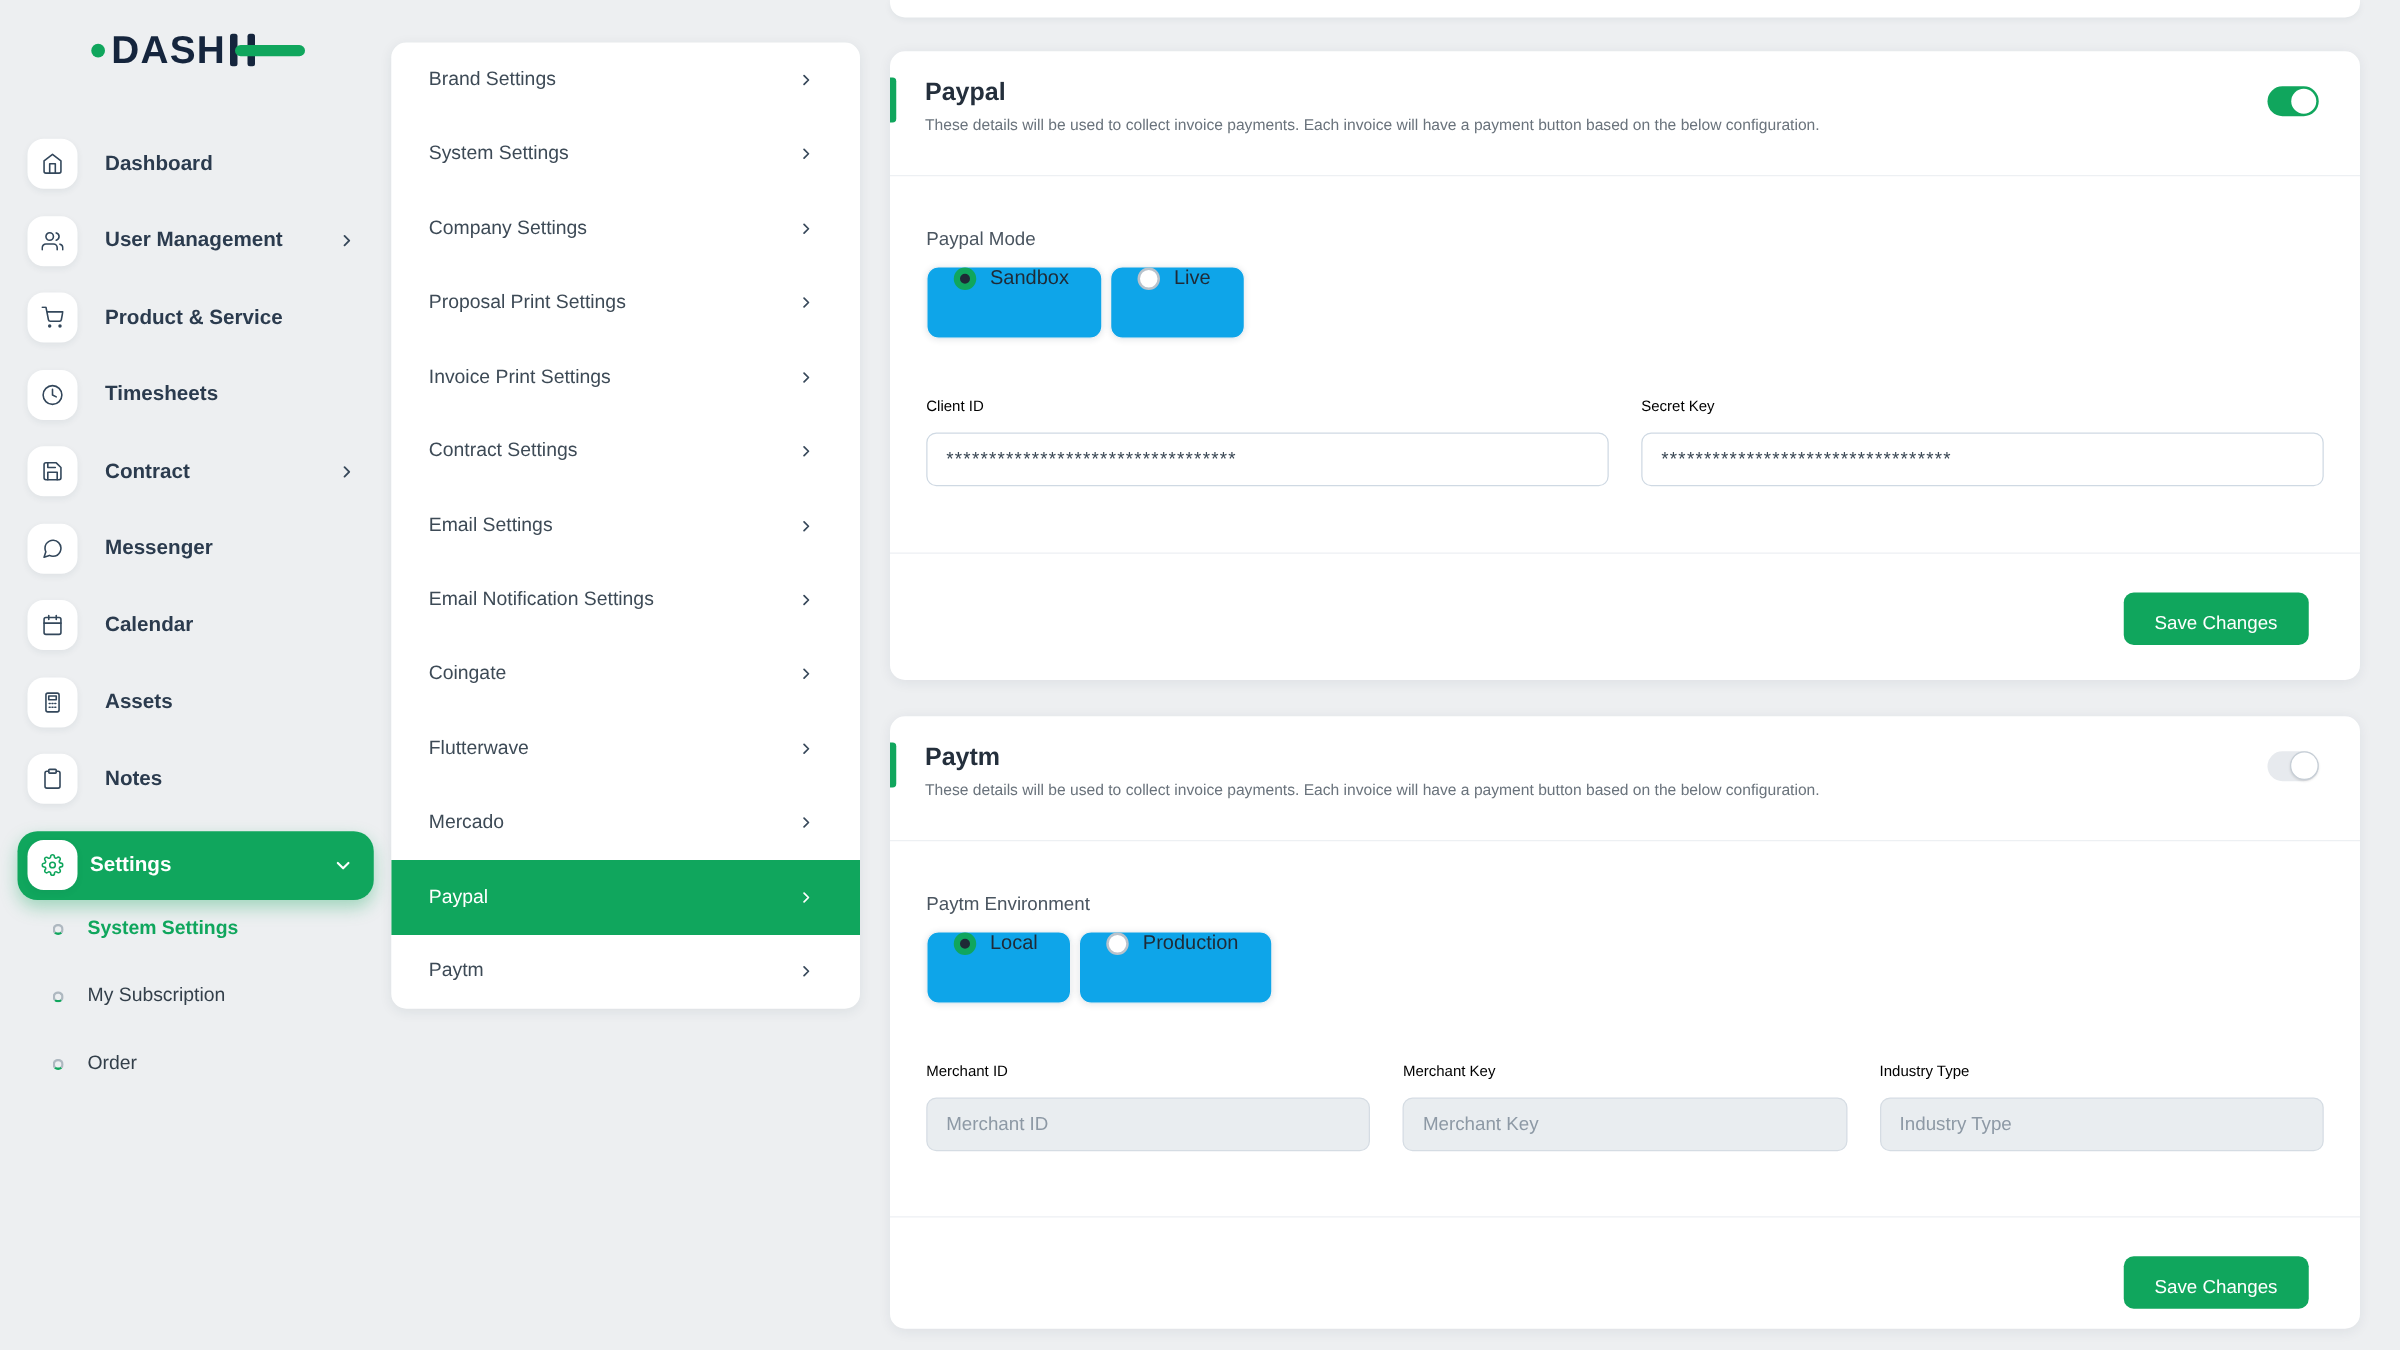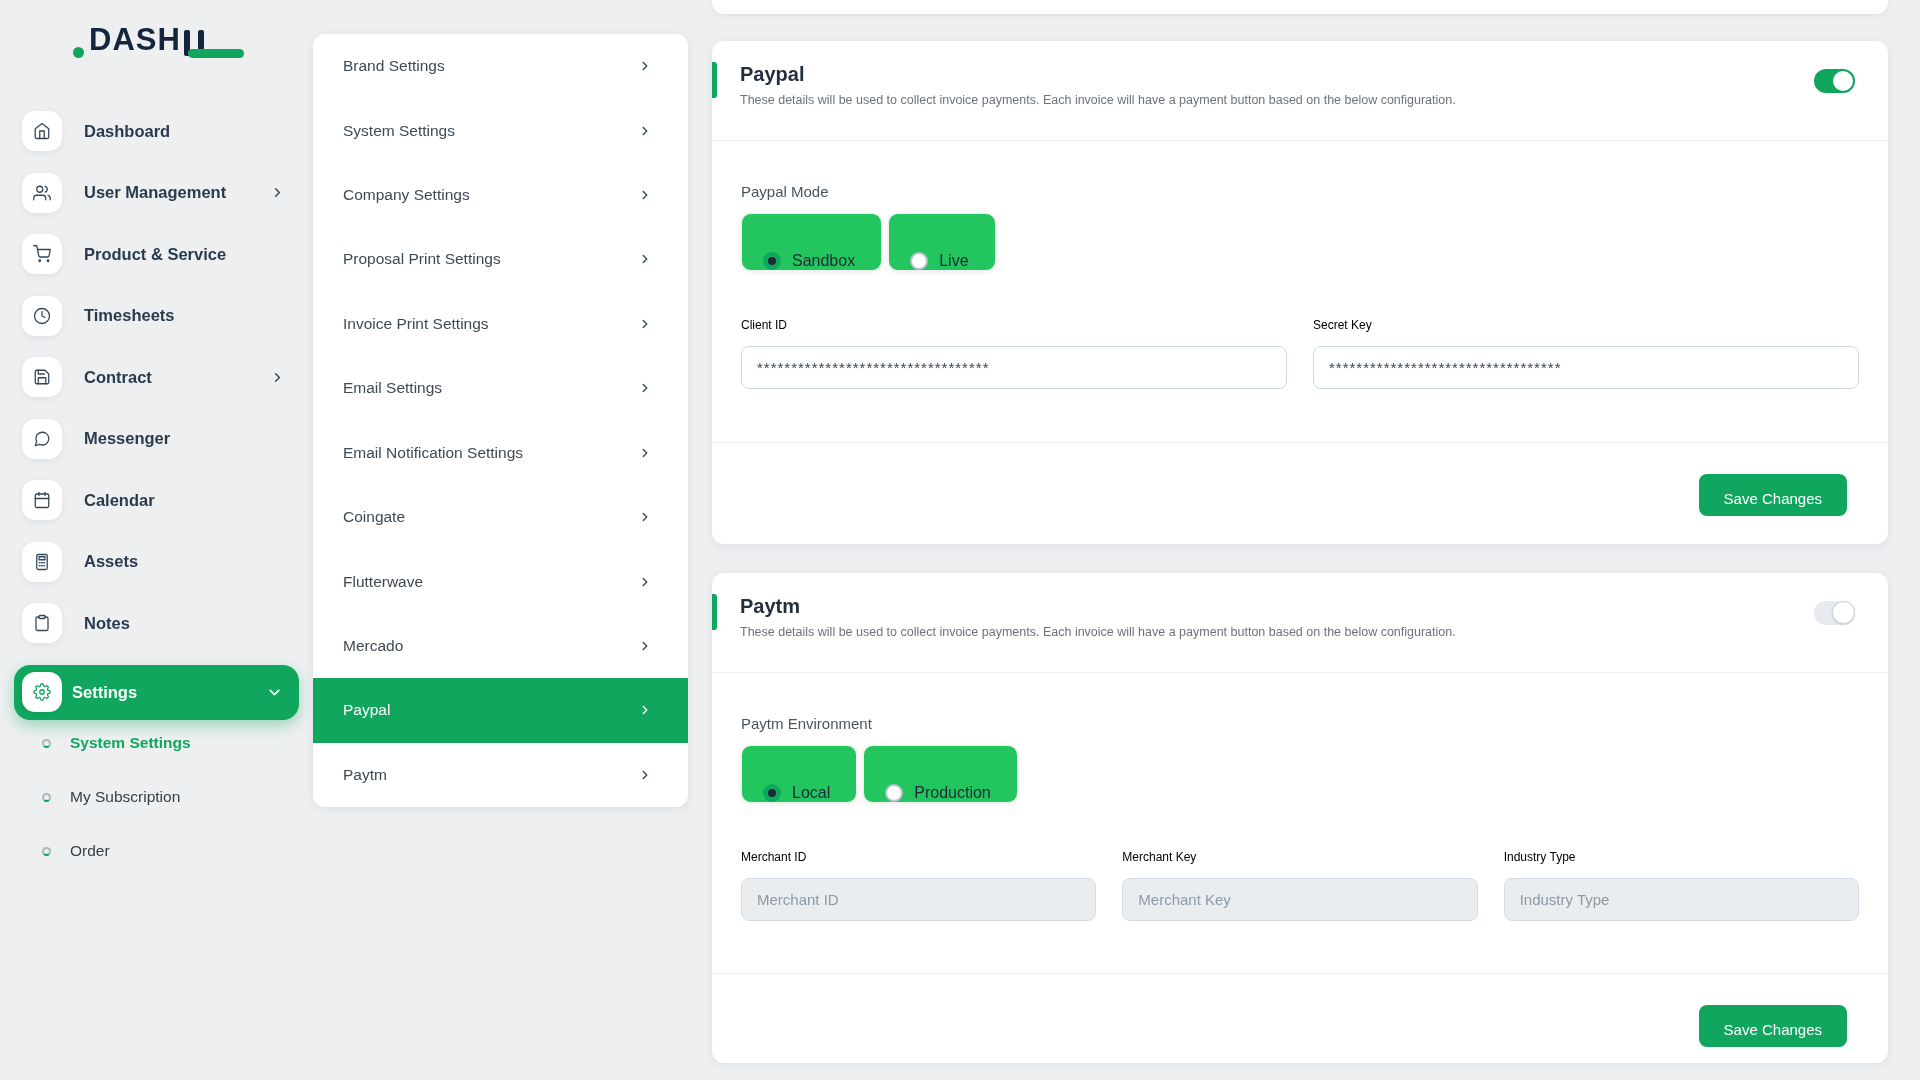--- a/index.html
+++ b/index.html
@@ -15,21 +15,21 @@
   .screen{position:relative;width:1920px;height:1080px;background:var(--bg);overflow:hidden}
 
   
   .ic{display:inline-block;vertical-align:middle}
   .ic svg{display:block;fill:none;stroke:#33475b;stroke-width:1.7;stroke-linecap:round;stroke-linejoin:round}
   .chev svg{stroke:#37485a;stroke-width:2.4}
   .active-row .chev svg, .pill .chev svg{stroke:#fff}
 
   
   .sidebar{position:absolute;left:0;top:0;width:313px;height:1080px}
-  .logo{position:absolute;left:73px;top:22px;height:36px;display:flex;align-items:flex-end}
+  .logo{position:absolute;left:73px;top:22px;height:36px;display:flex;align-items:center}
   .logo-dot{width:11px;height:11px;border-radius:50%;background:var(--green);margin-right:5px}
   .logo-text{font-size:31px;font-weight:800;letter-spacing:1px;color:#15253d}
   .logo-h{position:relative;width:26px;height:30px;margin-left:3px}
   .logo-h i{position:absolute;top:2px;width:6px;height:26px;background:#15253d;border-radius:2px}
   .logo-h i.l{left:0}.logo-h i.r{left:14px}
   .logo-bar{position:relative;width:56px;height:9px;border-radius:5px;background:var(--green);margin-left:-22px;margin-top:1px}
 
   .nav{position:absolute;top:111px;left:0;width:100%}
   .nav-item{height:40px;margin:0 14px 21.5px 22px;display:flex;align-items:center;cursor:pointer}
   .tile{width:40px;height:40px;border-radius:13px;background:#fff;box-shadow:0 2px 6px rgba(30,50,70,.07);
@@ -72,22 +72,22 @@
 
   .toggle{position:absolute;right:33px;top:28px;width:41px;height:24px;border-radius:12px;cursor:pointer}
   .toggle.on{background:var(--green)}
   .toggle.on .knob{position:absolute;right:2px;top:2px;width:20px;height:20px;border-radius:50%;background:#fff}
   .toggle.off{background:#e7eaee}
   .toggle.off .knob{position:absolute;right:0;top:0;width:23px;height:23px;border-radius:50%;background:#fff;
                     border:1px solid #c6ced6;box-shadow:0 1px 2px rgba(0,0,0,.12)}
 
   .mode-label{position:absolute;left:29px;top:142px;font-size:15px;color:#4a5560}
   .radio-row{position:absolute;left:29px;top:172px;display:flex;gap:6px}
-  .radio-card{height:58px;background:#22c55e;border:1px solid #f0f2f4;border-radius:10px;
-              box-shadow:0 1px 5px rgba(20,40,60,.10);display:flex;align-items:flex-end;
+  .radio-card{height:58px;background:#0ea5e9;border:1px solid #f0f2f4;border-radius:10px;
+              box-shadow:0 1px 5px rgba(20,40,60,.10);display:flex;align-items:flex-start;
               padding:0 26px 0 21px;cursor:pointer}
   .radio{width:18px;height:18px;border-radius:50%;flex:0 0 18px}
   .radio.sel{border:5px solid var(--green);background:#1f2a36}
   .radio.unsel{border:2px solid #b9c2cb;background:#fff}
   .radio-label{margin-left:11px;font-size:16px;color:#1f2a36}
 
   .fields-row{position:absolute;left:29px;right:29px;top:277px;display:flex;gap:26px}
   .field{flex:1;position:relative}
   .field-label{font-size:12px;font-weight:400;color:#000000}
   .field input{margin-top:14px;width:100%;height:43px;border:1px solid #cfd9e3;border-radius:8px;
@@ -298,20 +298,28 @@
       <div class="panel-item">
         <span class="panel-label">Proposal Print Settings</span>
         <span class="ic chev">
           <svg width="14" height="14" viewBox="0 0 24 24">
             <polyline points="9 6 15 12 9 18"></polyline>
           </svg>
         </span>
       </div>
       <div class="panel-item">
         <span class="panel-label">Invoice Print Settings</span>
+        <span class="ic chev">
+          <svg width="14" height="14" viewBox="0 0 24 24">
+            <polyline points="9 6 15 12 9 18"></polyline>
+          </svg>
+        </span>
+      </div>
+      <div class="panel-item">
+        <span class="panel-label">Contract Settings</span>
         <span class="ic chev">
           <svg width="14" height="14" viewBox="0 0 24 24">
             <polyline points="9 6 15 12 9 18"></polyline>
           </svg>
         </span>
       </div>
       <div class="panel-item">
         <span class="panel-label">Email Settings</span>
         <span class="ic chev">
           <svg width="14" height="14" viewBox="0 0 24 24">

